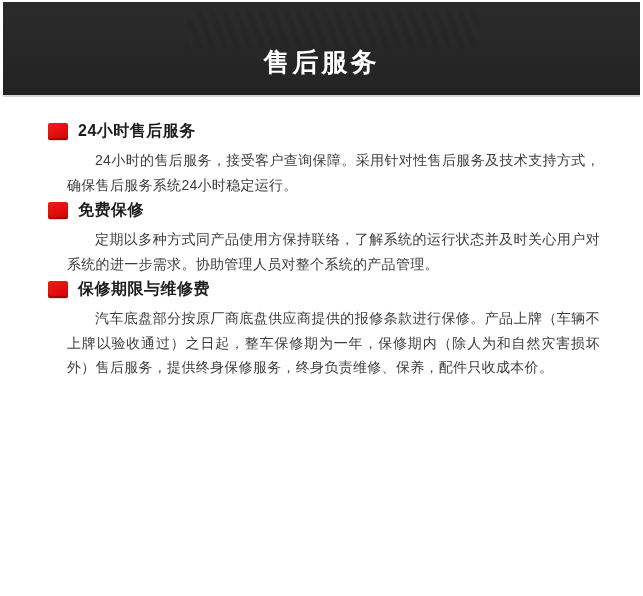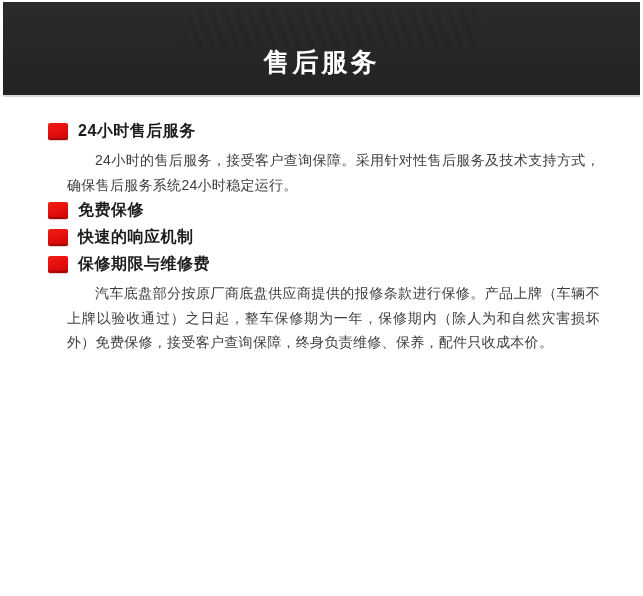--- a/index.html
+++ b/index.html
@@ -77,35 +77,34 @@
       <div class="section-body">
         <p>24小时的售后服务，接受客户查询保障。采用针对性售后服务及技术支持方式，确保售后服务系统24小时稳定运行。</p>
       </div>
     </div>
 
     <div class="section">
       <div class="section-head">
         <span class="bullet"></span>
         <span class="section-title">免费保修</span>
       </div>
+      <div class="section-body">
+        <p>定期以多种方式同产品使用方保持联络，了解系统的运行状态并及时关心用户对系统的进一步需求。协助管理人员对整个系统的产品管理。</p>
+      </div>
     </div>
 
     <div class="section">
-      <div class="section-head">
-        <span class="bullet"></span>
-        <span class="section-title">快速的响应机制</span>
-      </div>
       <div class="section-body">
       </div>
     </div>
 
     <div class="section">
       <div class="section-head">
         <span class="bullet"></span>
         <span class="section-title">保修期限与维修费</span>
       </div>
       <div class="section-body">
-        <p>汽车底盘部分按原厂商底盘供应商提供的报修条款进行保修。产品上牌（车辆不上牌以验收通过）之日起，整车保修期为一年，保修期内（除人为和自然灾害损坏外）免费保修，接受客户查询保障，终身负责维修、保养，配件只收成本价。</p>
+        <p>汽车底盘部分按原厂商底盘供应商提供的报修条款进行保修。产品上牌（车辆不上牌以验收通过）之日起，整车保修期为一年，保修期内（除人为和自然灾害损坏外）售后服务，提供终身保修服务，终身负责维修、保养，配件只收成本价。</p>
       </div>
     </div>
 
   </div>
 </div>
 
 </body></html>

